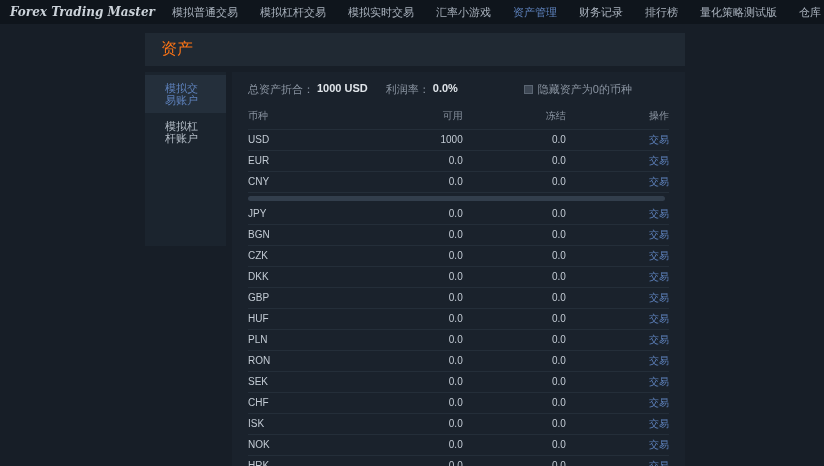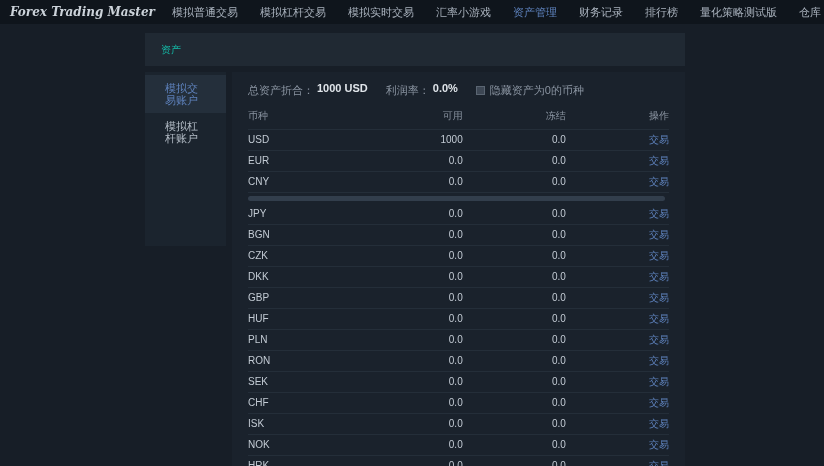--- a/index.html
+++ b/index.html
@@ -27,43 +27,43 @@
     padding:0 11px; color:#a9b2bd; cursor:pointer;
     white-space:nowrap; text-decoration:none; line-height:24px;
   }
   .nav-item.active { color:#5e82bd; }
 
   
   .container { margin-left:145px; width:540px; }
   .page-header {
     margin-top:9px; height:33px; background:#202933;
     display:flex; align-items:center; padding:0 16px;
-    font-size:10px; color:#14b8a6;
+    font-size:16px; color:#f97316;
   }
   .content { display:flex; margin-top:6px; align-items:flex-start; }
   .sidebar {
     width:81px; min-height:174px; background:#1b242e;
     margin-right:6px; padding-top:3px; flex-shrink:0;
   }
   .sidebar-item {
     padding:7px 20px; color:#b4bdc7; cursor:pointer; line-height:12px;
   }
   .sidebar-item.active { background:#242f3b; color:#5e82bd; }
   .panel {
     flex:1; background:#1a222c; min-height:400px; padding:0 16px 10px;
   }
 
   
   .info-bar {
-    display:flex; align-items:center;
+    display:flex; align-items:flex-start;
     padding:10px 0 6px; color:#8b95a2;
   }
   .info-bar .lbl { color:#8b95a2; }
   .info-bar .val { color:#e0e5ea; font-weight:bold; margin:0 18px 4px 3px; }
-  .checkbox-wrap { display:flex; align-items:center; cursor:pointer; }
+  .checkbox-wrap { display:flex; align-items:center; cursor:pointer;margin-left:48px; }
   .checkbox {
     width:9px; height:9px; background:#3d4754;
     border:1px solid #5a6572; display:inline-block; margin-right:5px;
   }
 
   
   table { width:100%; border-collapse:collapse; font-size:10px; table-layout:fixed; }
   col.c1 { width:25%; } col.c2 { width:26%; } col.c3 { width:24.5%; } col.c4 { width:24.5%; }
   th {
     color:#8b95a2; font-weight:normal; text-align:right;

